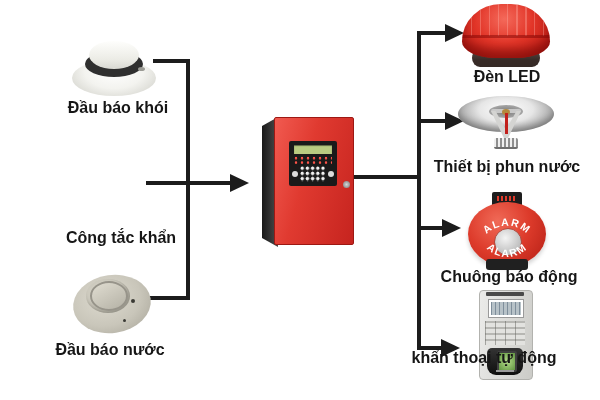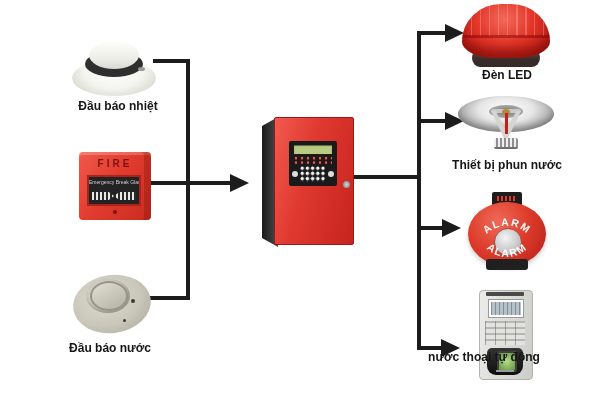--- a/index.html
+++ b/index.html
@@ -4,21 +4,21 @@
 <style>
   html,body { margin:0; padding:0; }
   body { width:600px; height:400px; background:#ffffff; overflow:hidden;
          font-family:"Liberation Sans", sans-serif; }
   .stage { position:relative; width:600px; height:400px; background:#ffffff; }
   .abs { position:absolute; }
 
   svg.connectors { position:absolute; left:0; top:0; z-index:1; }
   .device { position:absolute; z-index:2; }
   .label { position:absolute; z-index:3; transform:translateX(-50%);
-           font-size:12px; font-weight:bold; color:#161616; white-space:nowrap; text-align:center; }
+           font-size:16px; font-weight:bold; color:#161616; white-space:nowrap; text-align:center; }
   .label.big { font-size:14.5px; }
   .label.two-line { line-height:19px; }
 
   
   .sd-base { left:0; top:20px; width:84px; height:36px; border-radius:50%;
     background:radial-gradient(ellipse at 50% 30%, #ffffff 0%, #f3f3ef 50%, #dadad4 82%, #c6c6c0 100%); }
   .sd-ring { left:13px; top:11px; width:58px; height:26px; border-radius:50%; background:#2f2f2f; }
   .sd-cap  { left:17px; top:1px; width:50px; height:28px; border-radius:50%;
     background:linear-gradient(180deg,#fefefc,#ecece6 65%,#d9d9d3); }
   .sd-vent { left:66px; top:27px; width:7px; height:4px; border-radius:50%; background:#9a9a94; }
@@ -151,32 +151,23 @@
       <polygon points="441,339 460,348 441,357"></polygon>
     </g>
   </svg>
 
   <div class="device" style="left:72px; top:40px; width:84px; height:56px;">
     <div class="abs sd-base"></div>
     <div class="abs sd-ring"></div>
     <div class="abs sd-cap"></div>
     <div class="abs sd-vent"></div>
   </div>
-  <div class="label" style="left:118px; top:99px;">Đầu báo nhiệt</div>
-
-  <div class="device" style="left:79px; top:152px; width:72px; height:70px;">
-    <div class="abs es-body">
-      <div class="es-fire">FIRE</div>
-      <div class="es-glass">
-        <div class="es-glass-text">Emergency Break Glass</div>
-        <div class="es-bars"></div>
-      </div>
-      <div class="abs es-dot"></div>
-    </div>
-  </div>
+  <div class="label" style="left:118px; top:99px;">Đầu báo khói</div>
+
+  <div class="label" style="left:121px; top:229px;">Công tắc khẩn</div>
 
   <div class="device" style="left:73px; top:273px; width:78px; height:62px;">
     <div class="abs hd-base"></div>
     <div class="abs hd-rim"></div>
     <div class="abs hd-cap"></div>
     <div class="abs hd-dot1"></div>
     <div class="abs hd-dot2"></div>
   </div>
   <div class="label" style="left:110px; top:341px;">Đầu báo nước</div>
 
@@ -229,30 +220,31 @@
       </defs>
       <text font-size="10.5" font-weight="bold" fill="#ffffff" letter-spacing="1.5">
         <textPath href="#arcTop" startOffset="50%" text-anchor="middle">ALARM</textPath>
       </text>
       <text font-size="10.5" font-weight="bold" fill="#ffffff" letter-spacing="1.5">
         <textPath href="#arcBot" startOffset="50%" text-anchor="middle">ALARM</textPath>
       </text>
     </svg>
     <div class="abs bl-base"></div>
   </div>
+  <div class="label" style="left:509px; top:268px;">Chuông báo động</div>
 
   <div class="device" style="left:479px; top:290px; width:52px; height:88px;">
     <div class="abs dl-body"></div>
     <div class="abs dl-top"></div>
     <div class="abs dl-screen">
       <div class="dl-screen-inner"></div>
     </div>
     <div class="abs dl-keys"></div>
     <div class="abs dl-lower">
       <div class="dl-fp"></div>
       <div class="dl-tag"></div>
     </div>
   </div>
   <div class="label two-line" style="left:484px; top:348px;">
-    <div>nước thoại tự động</div>
+    <div>khẩn thoại tự động</div>
   </div>
 
 </div>
 
 </body></html>

